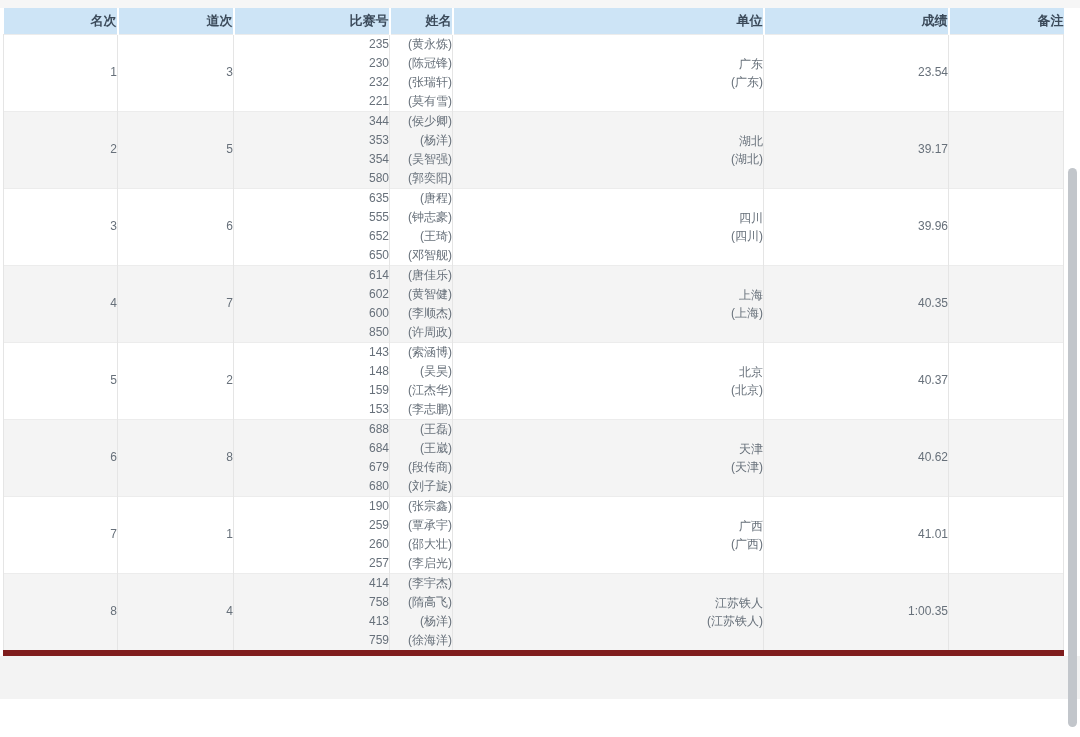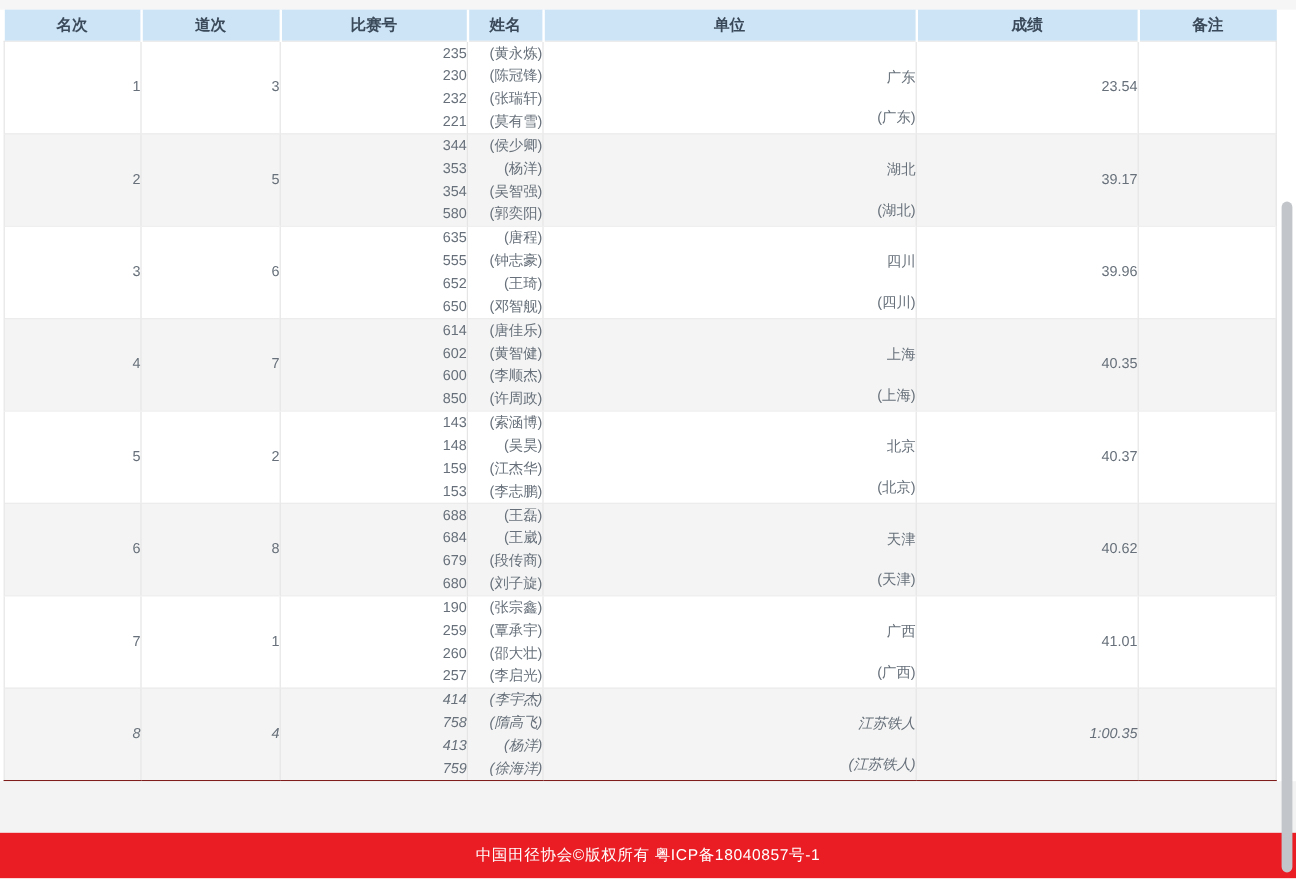--- a/index.html
+++ b/index.html
@@ -28,39 +28,39 @@
     background:#fff;
   }
   thead th{
     background:var(--header-bg);
     color:var(--header-text);
     height:26px;
     font-size:13px;
     font-weight:700;
     border-right:2px solid #ffffff;
     padding:0;
-    text-align:center;
+    text-align:right;
   }
   thead th:last-child{border-right:none;}
   tbody td{
     height:77px;
     padding:0;
     text-align:right;
     vertical-align:middle;
     font-size:12px;
     color:var(--body-text);
     border-right:1px solid var(--border-col);
     border-top:1px solid #ececec;
   }
   tbody td:first-child{border-left:1px solid var(--border-col);}
   tbody td:last-child{border-right:1px solid var(--border-col);}
   tbody tr:nth-child(even){background:var(--alt-row-bg);}
-  tbody tr:last-child td{border-bottom:1px solid #7f1d1d;font-style:italic;}
+  tbody tr:last-child td{border-bottom:6px solid #7f1d1d;}
   .line{line-height:19px;}
-  td[data-name="unit-cell"] .line{line-height:18px;margin-top:16px;}
+  td[data-name="unit-cell"] .line{line-height:18px;}
   .band{height:43px;background:var(--band-bg);}
   .footer{
     height:38px;
     background:var(--footer-bg);
     color:#ffffff;
     display:flex;align-items:center;justify-content:center;
     font-size:13px;
     letter-spacing:0.5px;
   }
   .bottom-strip{height:7px;background:#ffffff;}
@@ -322,20 +322,17 @@
           <td data-name="result-cell">
             <div class="line" data-name="result-cell-line">1:00.35</div>
           </td>
           <td data-name="remark-cell"></td>
         </tr>
       </tbody>
   </table>
 
   <div class="band" data-name="bottom-band"></div>
 
-  <div class="footer" data-name="footer-bar">
-    <span data-name="copyright-text">中国田径协会©版权所有 粤ICP备18040857号-1</span>
-  </div>
 
   <div class="bottom-strip" data-name="bottom-strip"></div>
 
   <div class="scrollbar-thumb" data-name="scrollbar-thumb"></div>
 </div>
 
 </body></html>

